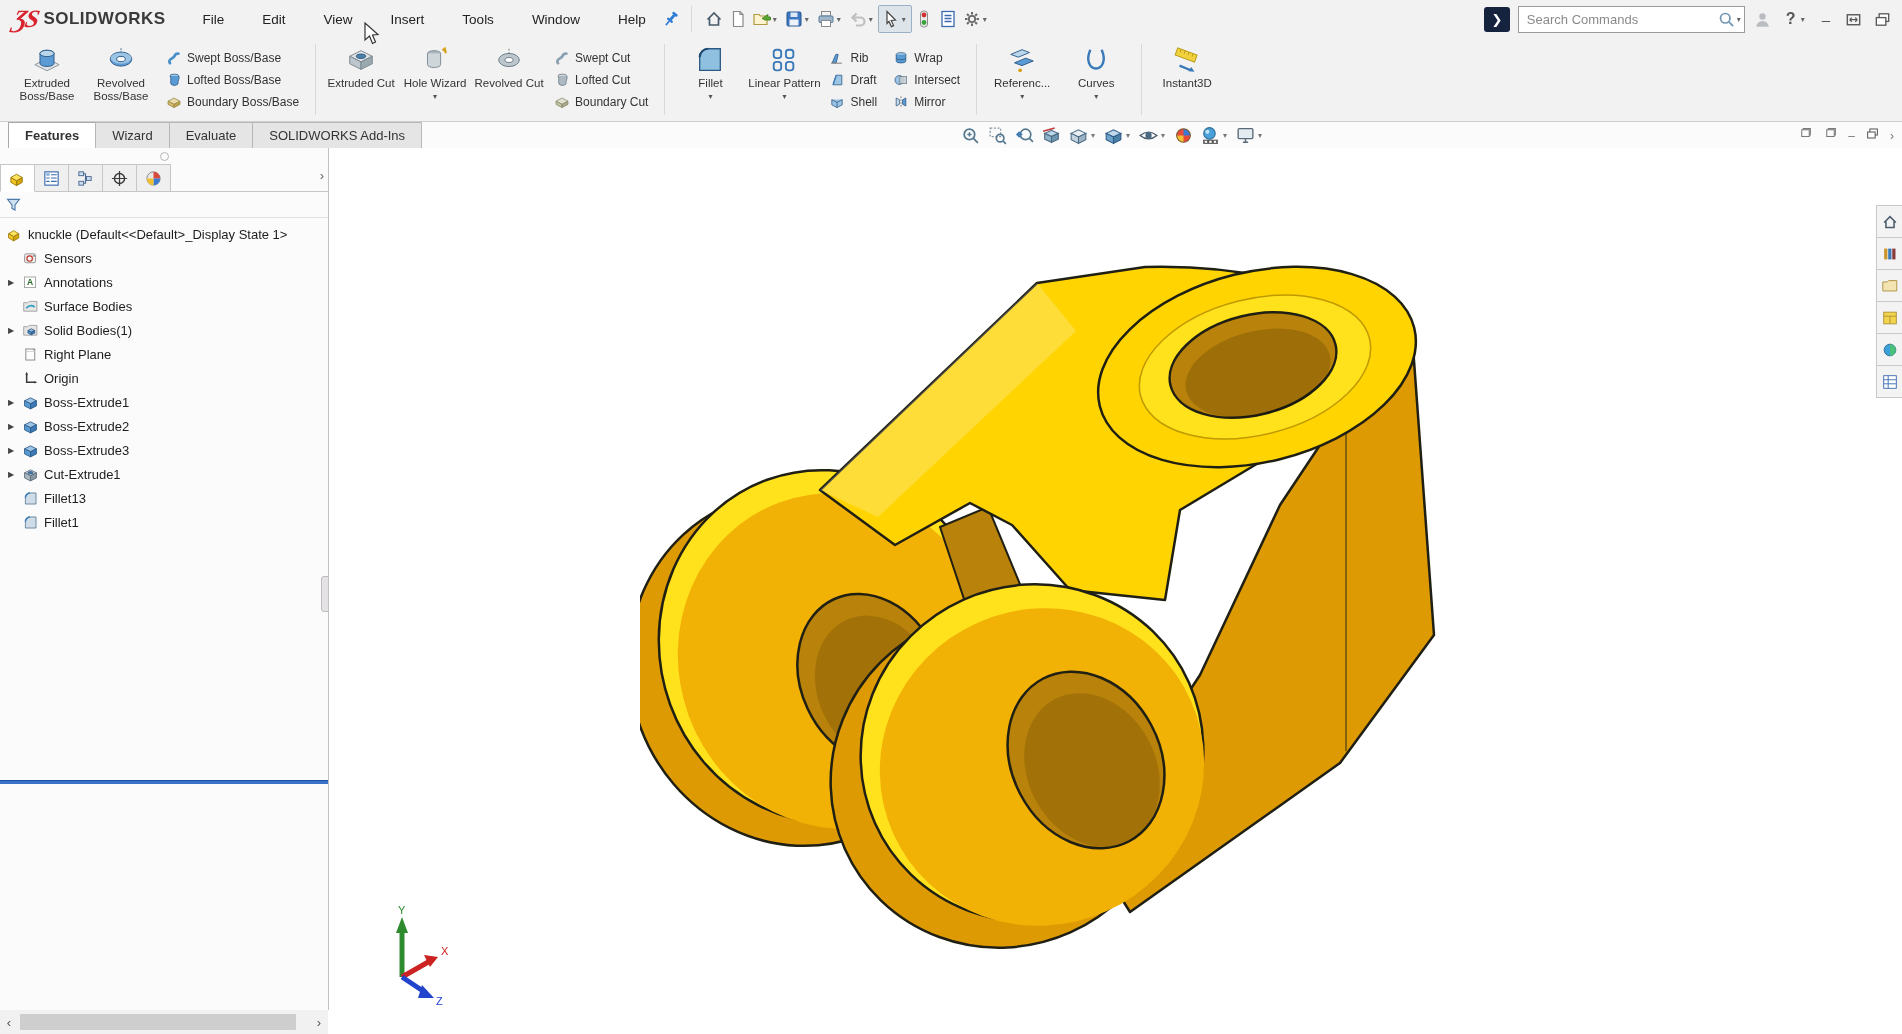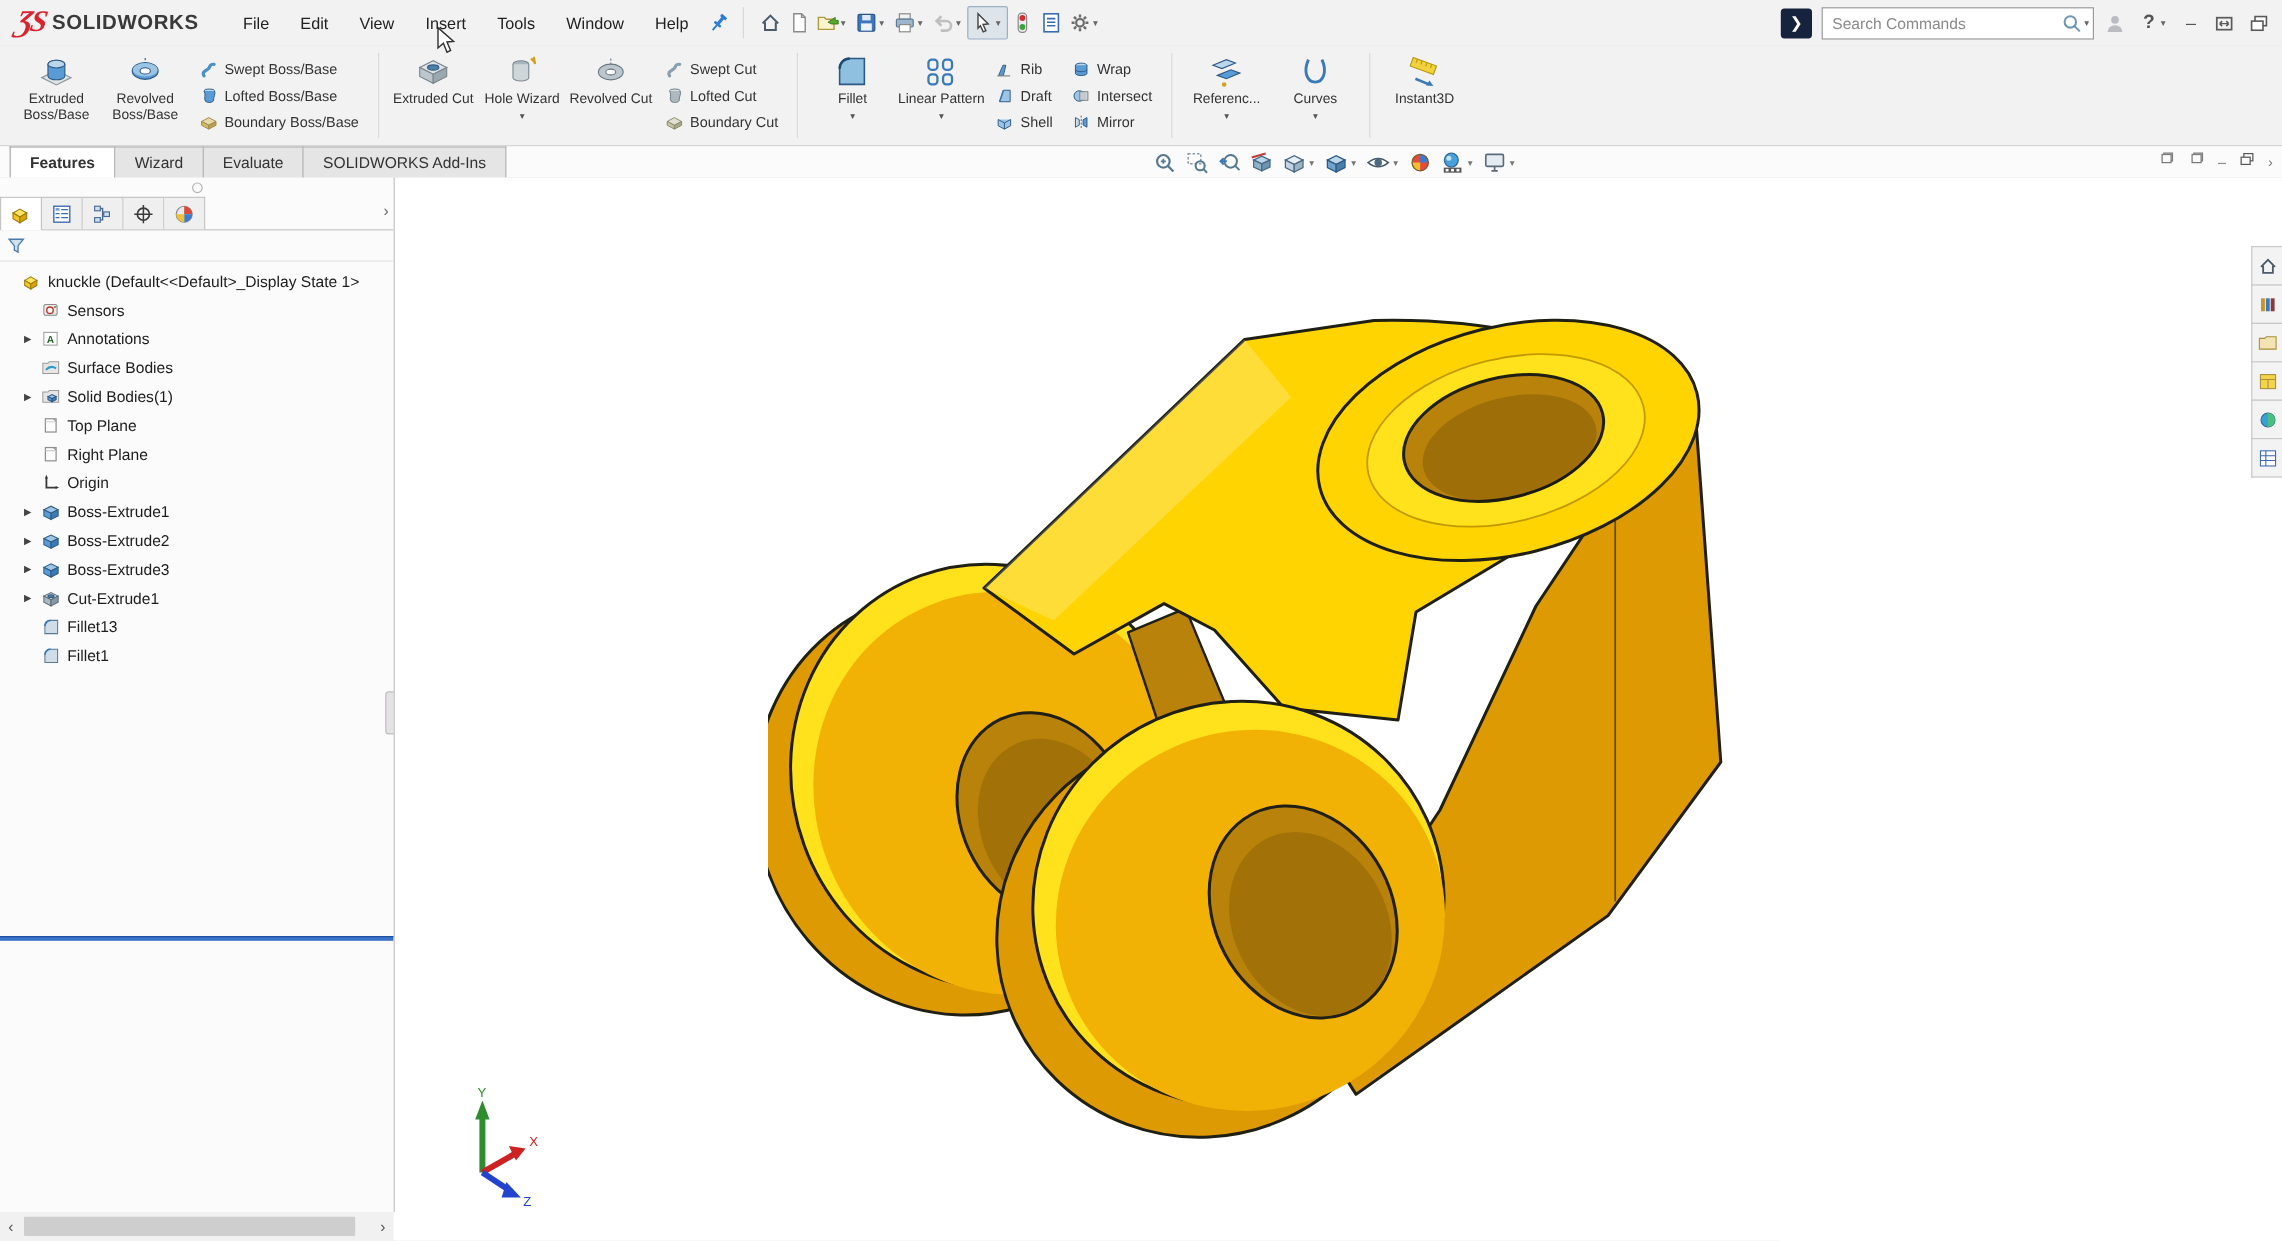--- a/index.html
+++ b/index.html
@@ -9,21 +9,21 @@
   .icn{display:inline-flex;align-items:center;justify-content:center;flex:0 0 auto;}
   .icn svg{width:100%;height:100%;display:block;}
 
   
   #titlebar{position:absolute;left:0;top:0;width:100%;height:38px;background:#f3f2f3;
             border-bottom:1px solid #e0e0e0;display:flex;align-items:center;}
   #logo{display:flex;align-items:center;gap:6px;padding:0 18px 0 14px;height:100%;}
   #logo .lg-ds{font-size:25px;font-weight:bold;color:#d9232e;font-style:italic;
                font-family:"Liberation Serif",serif;letter-spacing:-2px;transform:skewX(-12deg);}
   #logo .lg-tx{font-size:17px;font-weight:bold;color:#3a3a3a;letter-spacing:.5px;} 
-  #menubar{display:flex;align-items:center;gap:0;margin-left:6px;}
+  #menubar{display:flex;align-items:center;gap:12px;margin-left:6px;}
   .menu-item{padding:0 13px;font-size:13.5px;color:#222;line-height:37px;cursor:default;}
   #qat{display:flex;align-items:center;margin-left:10px;border-left:1px solid #d8d8d8;padding-left:10px;height:26px;}
   .qa-btn{display:flex;align-items:center;height:26px;padding:0 2px;}
   .qa-dd{font-size:8px;color:#666;padding:0 3px 0 1px;}
   .qa-sel{border:1px solid #9ab0c4;background:#dde4ea;border-radius:2px;}
   #doc-title{position:absolute;left:0;right:0;text-align:center;font-size:13.5px;color:#3c3c3c;pointer-events:none;}
   #tb-right{margin-left:auto;display:flex;align-items:center;gap:8px;padding-right:10px;}
   #search-logo{width:26px;height:25px;background:#16233f;border-radius:3px;color:#fff;display:flex;
                align-items:center;justify-content:center;font-size:13px;}
   #search-box{width:225px;height:25px;background:#fff;border:1px solid #9a9a9a;display:flex;align-items:center;}
@@ -67,21 +67,21 @@
   #panel-grip{position:absolute;left:160px;top:4px;width:7px;height:7px;border:1px solid #b5b5b5;border-radius:50%;}
   #panel-tabs{position:absolute;left:0;top:16px;width:100%;height:27px;display:flex;border-bottom:1px solid #c6c6c6;}
   .p-tab{width:33px;height:26px;display:flex;align-items:center;justify-content:center;
          border:1px solid #c6c6c6;border-left:none;border-bottom:none;background:#f0eff0;}
   .p-tab:first-child{border-left:1px solid #c6c6c6;background:#fff;border-bottom:1px solid #fff;}
   .p-tab .icn{width:19px;height:19px;}
   #panel-flyout{position:absolute;right:4px;top:20px;color:#666;font-size:13px;}
   #filter-row{position:absolute;left:0;top:44px;width:100%;height:26px;border-bottom:1px solid #e4e2e4;
               display:flex;align-items:center;padding-left:5px;box-sizing:border-box;}
   #filter-row .icn{width:17px;height:17px;}
-  #tree{position:absolute;left:0;top:74px;width:100%;margin-left:12px;}
+  #tree{position:absolute;left:0;top:74px;width:100%;}
   .tree-row{display:flex;align-items:center;height:24px;white-space:nowrap;cursor:default;}
   .t-arrow{width:22px;text-align:center;font-size:9px;color:#555;flex:0 0 22px;}
   .t-icn{width:17px;height:17px;margin-right:5px;}
   .t-label{font-size:13px;color:#1d1d1d;}
   #rollback{position:absolute;left:0;width:100%;height:3px;background:#3a72c8;border-top:1px solid #1d4f9e;}
   #panel-edge-grip{position:absolute;right:-1px;top:428px;width:6px;height:34px;background:#e4e2e4;
                    border:1px solid #bdbdbd;border-radius:3px 0 0 3px;}
 
   
   #hscroll{position:absolute;left:0;top:1010px;width:328px;height:24px;background:#f2f1f2;display:flex;align-items:center;}
@@ -816,31 +816,20 @@
         </div>
         <div class="tree-row">
           <span class="t-arrow"></span>
           <span class="icn t-icn" style="height: 17px; width: 17px;">
             <svg viewBox="0 0 20 20">
               <rect x="4.5" y="3.5" width="10.5" height="13" fill="#fdfdfd" stroke="#8f8f8f" stroke-width="1.2"></rect>
               <path d="M4.5 6.5 H15" stroke="#cfcfcf"></path>
               <path d="M12.5 3.5 L15 6" stroke="#8f8f8f"></path>
             </svg>
           </span>
-          <span class="t-label">Top Plane</span>
-        </div>
-        <div class="tree-row">
-          <span class="t-arrow"></span>
-          <span class="icn t-icn" style="height: 17px; width: 17px;">
-            <svg viewBox="0 0 20 20">
-              <rect x="4.5" y="3.5" width="10.5" height="13" fill="#fdfdfd" stroke="#8f8f8f" stroke-width="1.2"></rect>
-              <path d="M4.5 6.5 H15" stroke="#cfcfcf"></path>
-              <path d="M12.5 3.5 L15 6" stroke="#8f8f8f"></path>
-            </svg>
-          </span>
           <span class="t-label">Right Plane</span>
         </div>
         <div class="tree-row">
           <span class="t-arrow"></span>
           <span class="icn t-icn" style="height: 17px; width: 17px;">
             <svg viewBox="0 0 20 20">
               <path d="M5.5 4.5 V14.5 H15.5" fill="none" stroke="#3a3a3a" stroke-width="1.8"></path>
               <path d="M5.5 2 L4 5.5 H7 Z" fill="#3a3a3a"></path>
               <path d="M18 14.5 L14.5 13 V16 Z" fill="#3a3a3a"></path>
             </svg>

